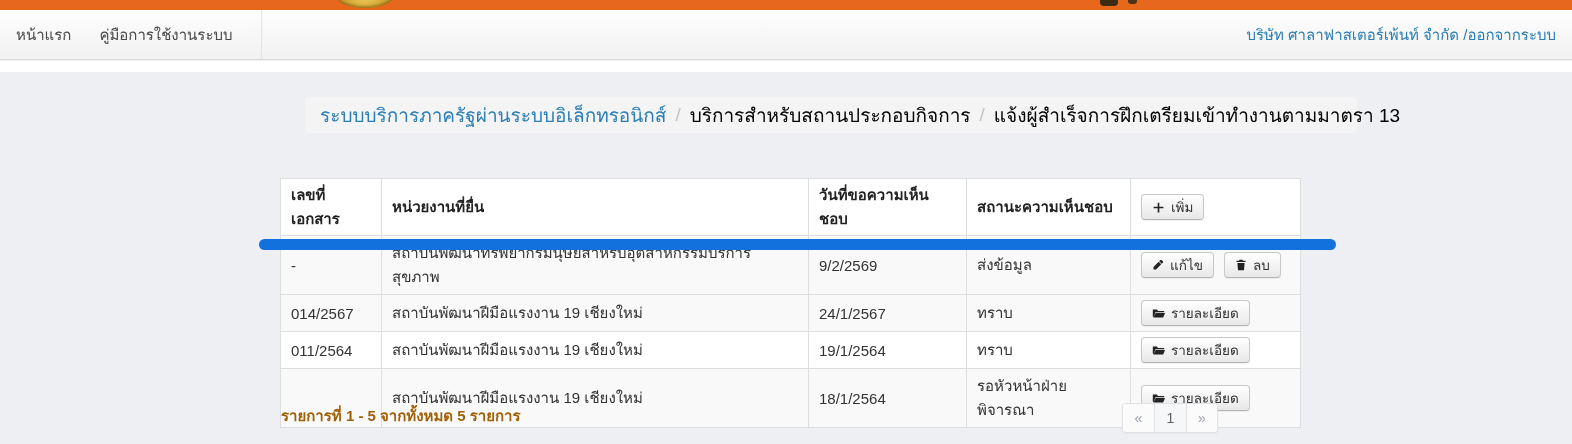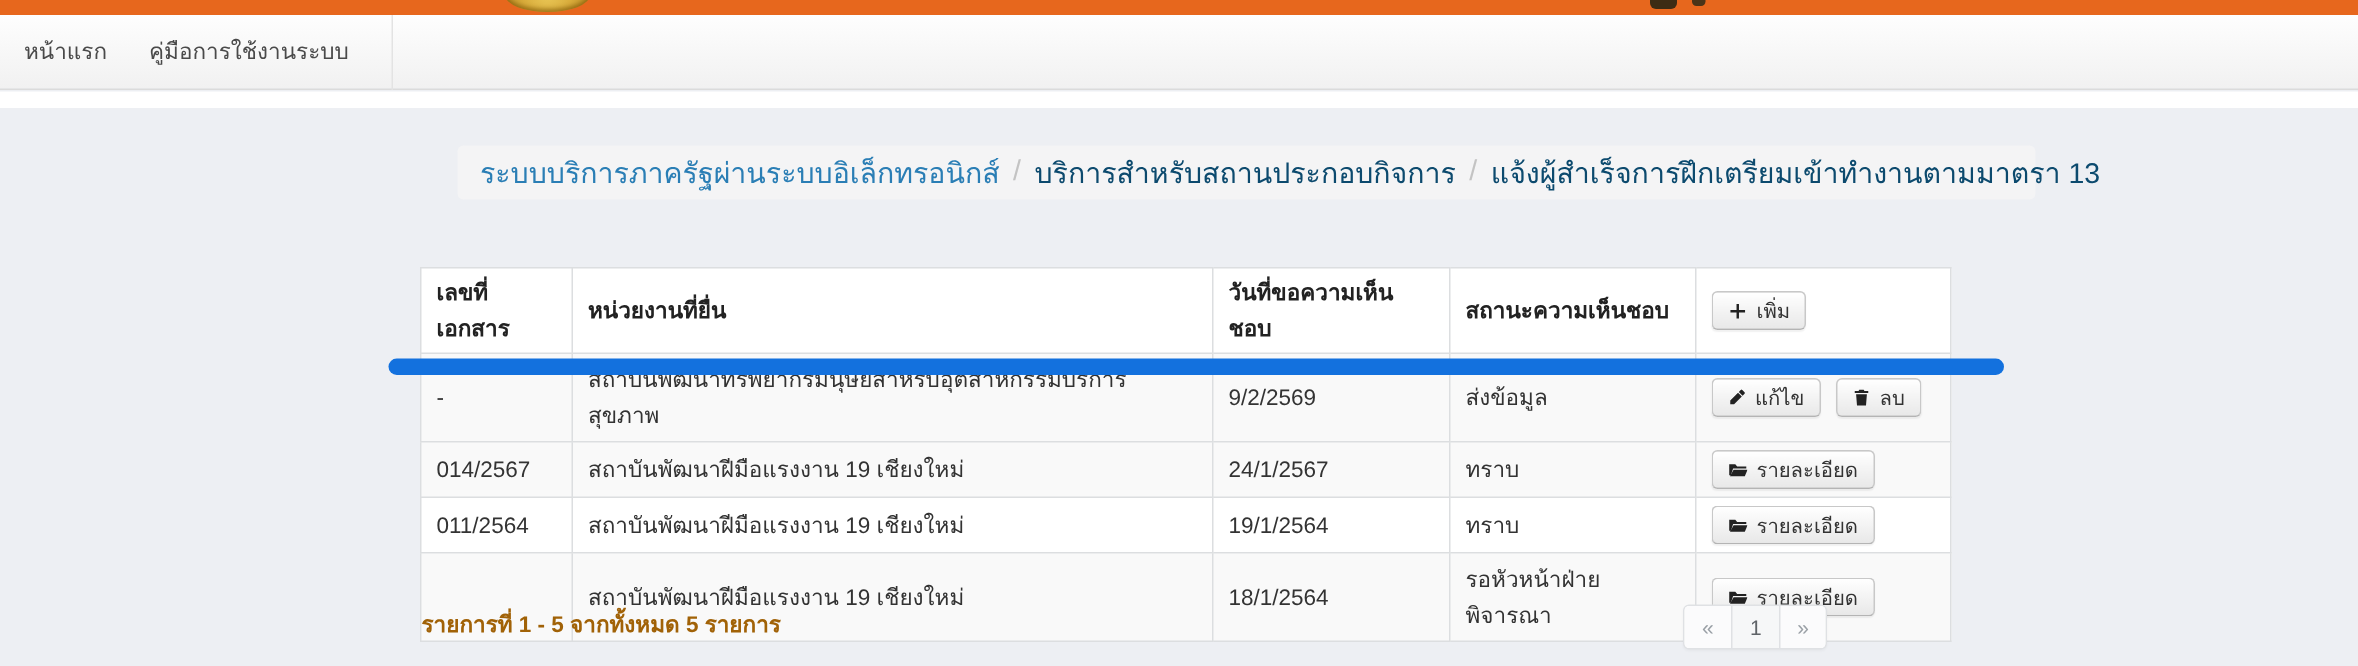--- a/index.html
+++ b/index.html
@@ -43,21 +43,21 @@
   
   .substrip{position:absolute;left:0;top:61px;width:1572px;height:11px;background:#ffffff;}
   
   .breadcrumb{
     position:absolute;left:305px;top:97px;width:1052px;height:36px;
     background:#f4f4f5;border-radius:4px;
     display:flex;align-items:center;padding:0 15px;
     font-size:19px;white-space:nowrap;
   }
   .crumb-link{color:var(--link);cursor:pointer;}
-  .crumb{color:#0c4a6e;}
+  .crumb{color:#000000;}
   .crumb-sep{color:#c3c3c3;margin:0 9px;}
   
   .data-table{
     position:absolute;left:280px;top:178px;width:996px;
     border-collapse:collapse;table-layout:fixed;background:#fff;
     font-size:15px;
   }
   .data-table th,.data-table td{
     border:1px solid #dcdee0;text-align:left;vertical-align:middle;
   }
@@ -108,20 +108,24 @@
 <div class="topbar">
   <div class="logo-remnant"></div>
   <div class="topbar-artifact-1"></div>
   <div class="topbar-artifact-2"></div>
 </div>
 
 <div class="navbar">
   <div class="nav-item">หน้าแรก</div>
   <div class="nav-item">คู่มือการใช้งานระบบ</div>
   <div class="nav-divider"></div>
+  <div class="nav-right">
+    <span>บริษัท ศาลาฟาสเตอร์เพ้นท์ จำกัด</span>
+    <span>/ออกจากระบบ</span>
+  </div>
 </div>
 
 <div class="substrip"></div>
 
 <div class="breadcrumb">
   <span class="crumb-link">ระบบบริการภาครัฐผ่านระบบอิเล็กทรอนิกส์</span>
   <span class="crumb-sep">/</span>
   <span class="crumb">บริการสำหรับสถานประกอบกิจการ</span>
   <span class="crumb-sep">/</span>
   <span class="crumb">แจ้งผู้สำเร็จการฝึกเตรียมเข้าทำงานตามมาตรา 13</span>

